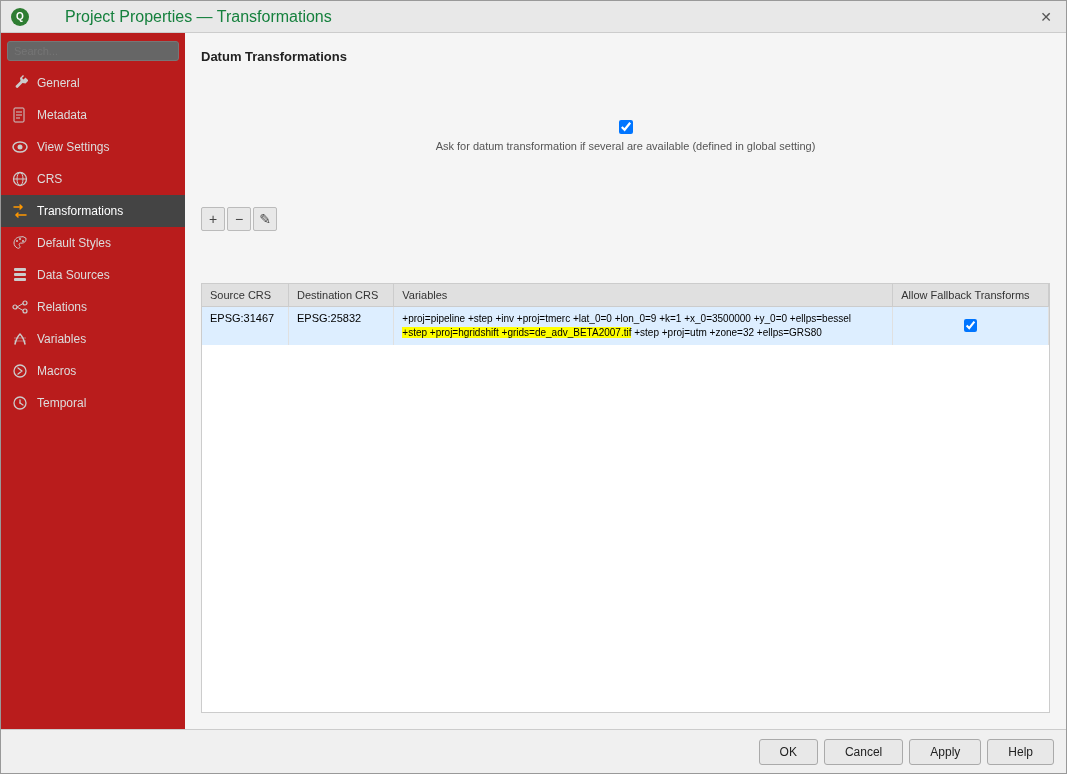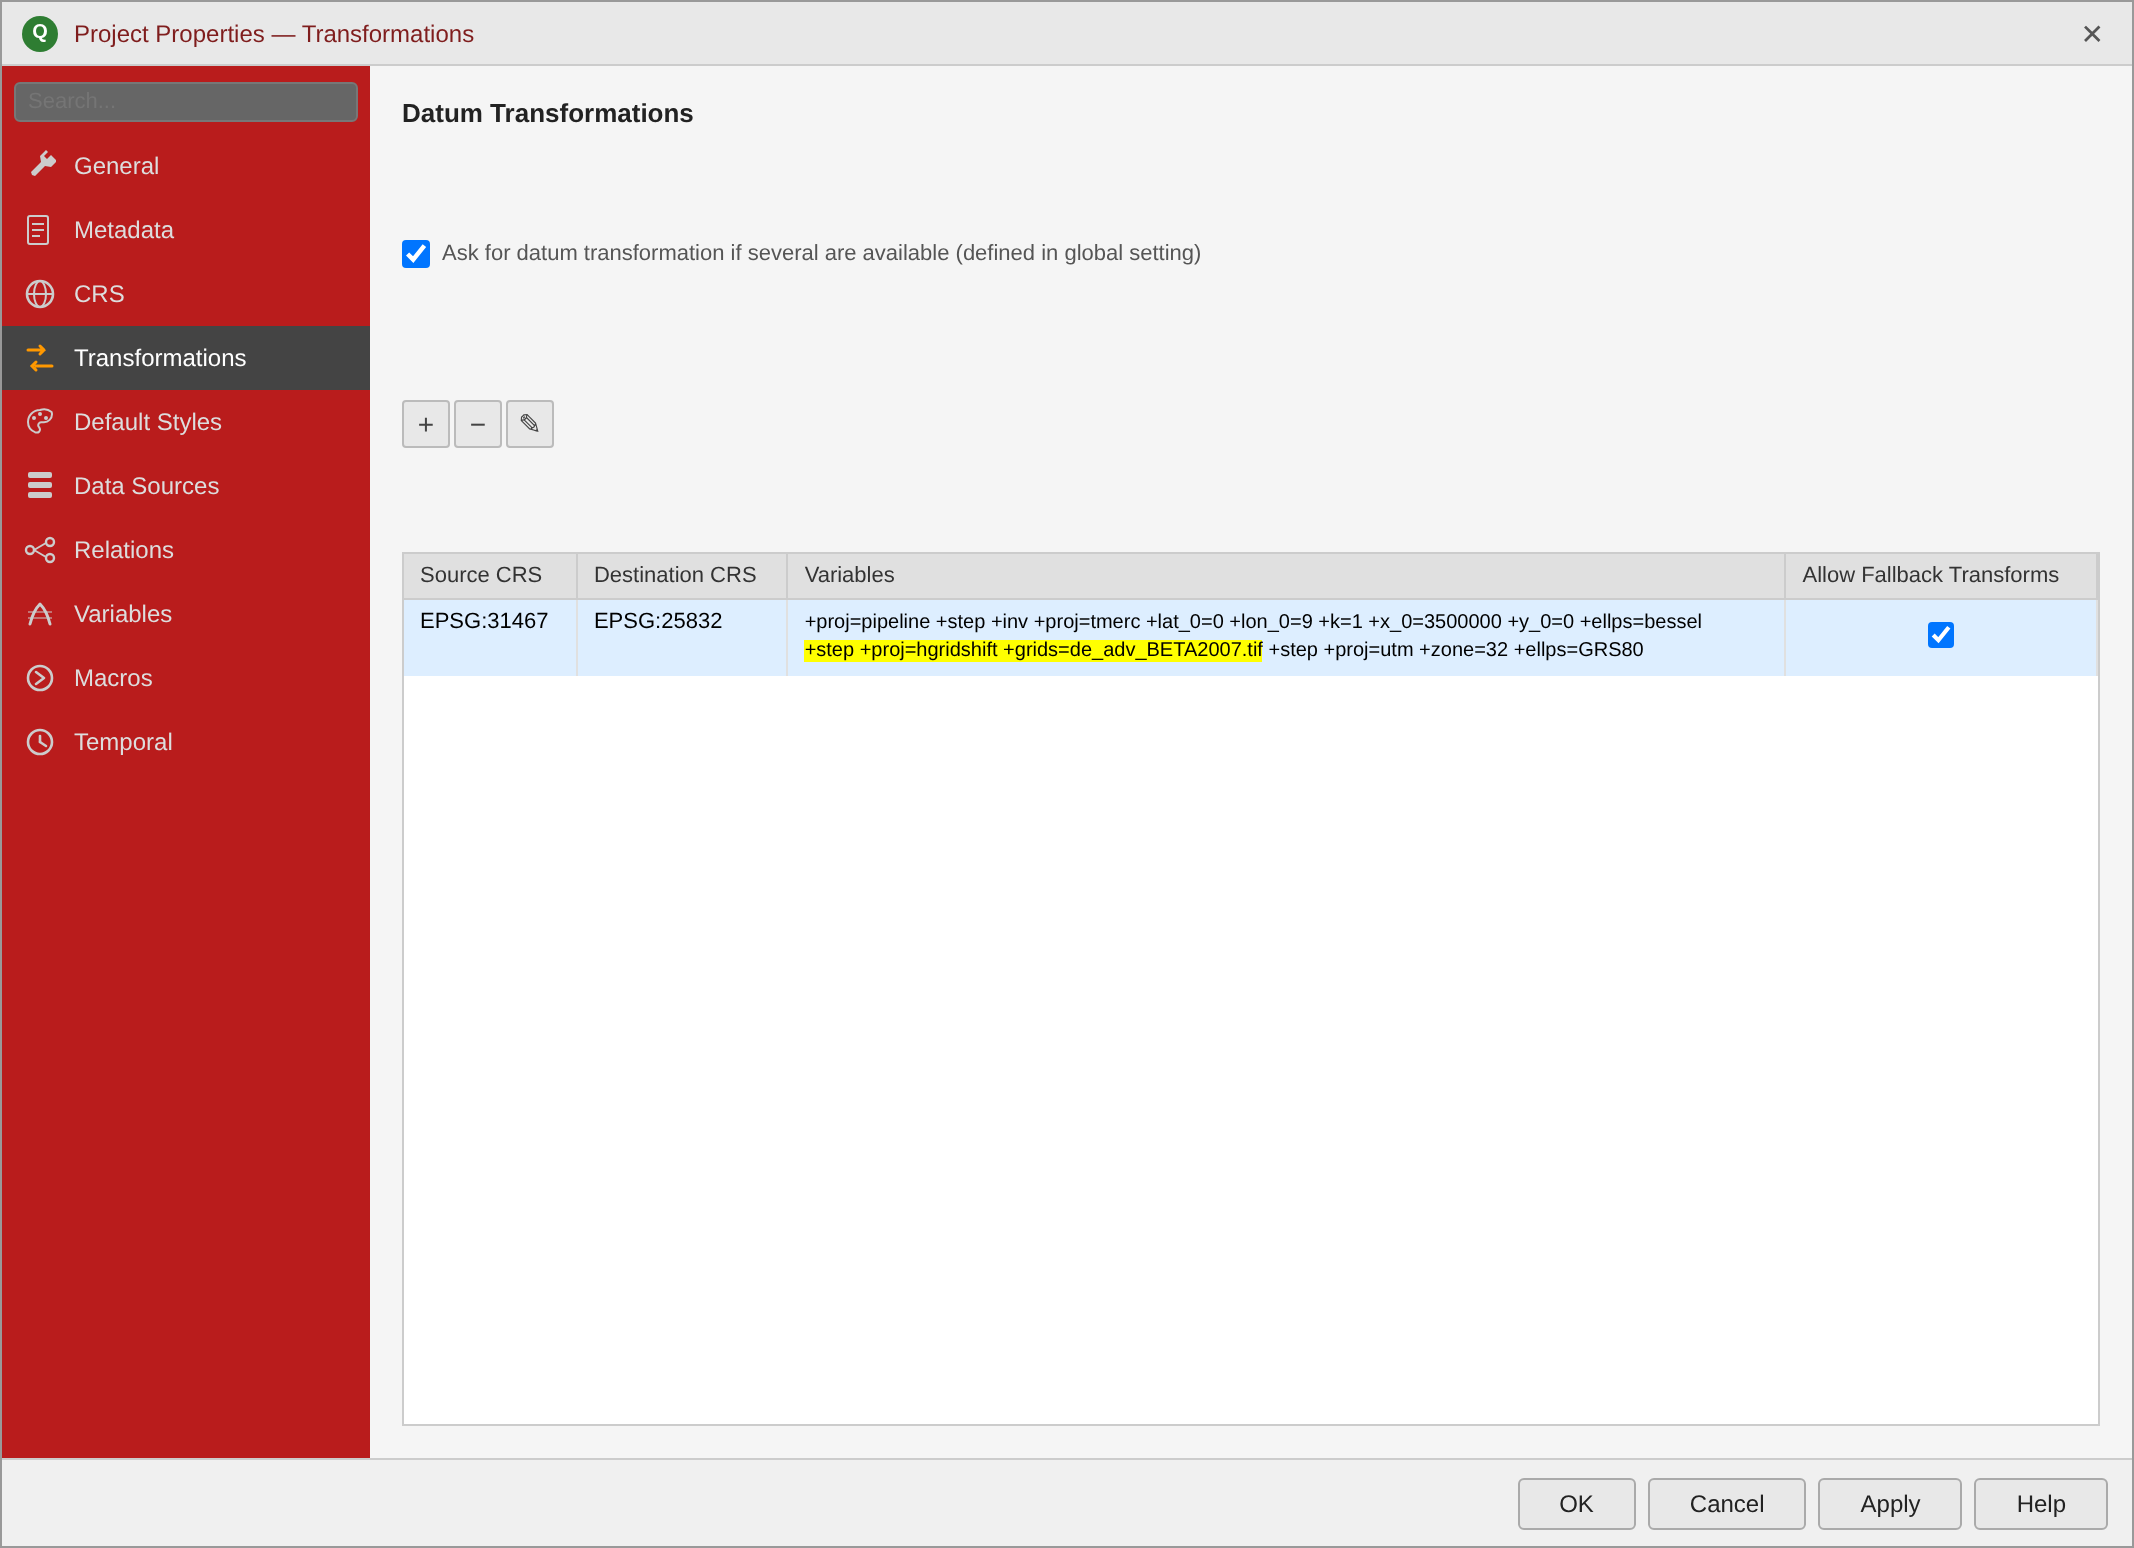--- a/index.html
+++ b/index.html
@@ -34,22 +34,23 @@
     .titlebar-logo {
       width: 18px;
       height: 18px;
       background: #2e7d32;
       border-radius: 50%;
       display: flex; align-items: center; justify-content: center;
       color: white; font-size: 10px; font-weight: bold;
     }
 
     .titlebar-title {
-      font-size: 12px;
-      color: #7f1d1d;
+      font-size: 16px;
+      color: #15803d;
+      margin-left: 28px;
     }
 
     .titlebar-close {
       cursor: pointer;
       font-size: 14px;
       color: #555;
       background: none;
       border: none;
       padding: 2px 4px;
     }
@@ -118,21 +119,22 @@
       font-size: 13px;
       font-weight: bold;
       color: #222;
       margin-bottom: 12px;
     }
 
     .checkbox-row {
       display: flex;
       align-items: center;
       gap: 6px;
-      margin-bottom: 22px;
+      margin-bottom: 11px;
+      flex-direction: column;
     }
 
     .checkbox-row input[type="checkbox"] {
       width: 14px;
       height: 14px;
     }
 
     .checkbox-label {
       font-size: 11px;
       color: #555;
@@ -269,20 +271,29 @@
           <svg width="14" height="16" viewBox="0 0 14 16" fill="#ccc">
             <rect x="1" y="1" width="10" height="14" rx="1" stroke="#ccc" stroke-width="1" fill="none"></rect>
             <line x1="3" y1="5" x2="9" y2="5" stroke="#ccc" stroke-width="1"></line>
             <line x1="3" y1="8" x2="9" y2="8" stroke="#ccc" stroke-width="1"></line>
             <line x1="3" y1="11" x2="7" y2="11" stroke="#ccc" stroke-width="1"></line>
           </svg>
         </div>
         <span>Metadata</span>
       </div>
 
+      <div class="sidebar-item">
+        <div class="sidebar-icon">
+          <svg width="16" height="12" viewBox="0 0 16 12" fill="none">
+            <ellipse cx="8" cy="6" rx="7" ry="5" stroke="#ccc" stroke-width="1.5"></ellipse>
+            <circle cx="8" cy="6" r="2.5" fill="#ccc"></circle>
+          </svg>
+        </div>
+        <span>View Settings</span>
+      </div>
 
       <div class="sidebar-item">
         <div class="sidebar-icon">
           <svg width="16" height="16" viewBox="0 0 16 16" fill="none">
             <circle cx="8" cy="8" r="6.5" stroke="#ccc" stroke-width="1.3"></circle>
             <ellipse cx="8" cy="8" rx="3" ry="6.5" stroke="#ccc" stroke-width="1"></ellipse>
             <line x1="1.5" y1="8" x2="14.5" y2="8" stroke="#ccc" stroke-width="1"></line>
           </svg>
         </div>
         <span>CRS</span>

